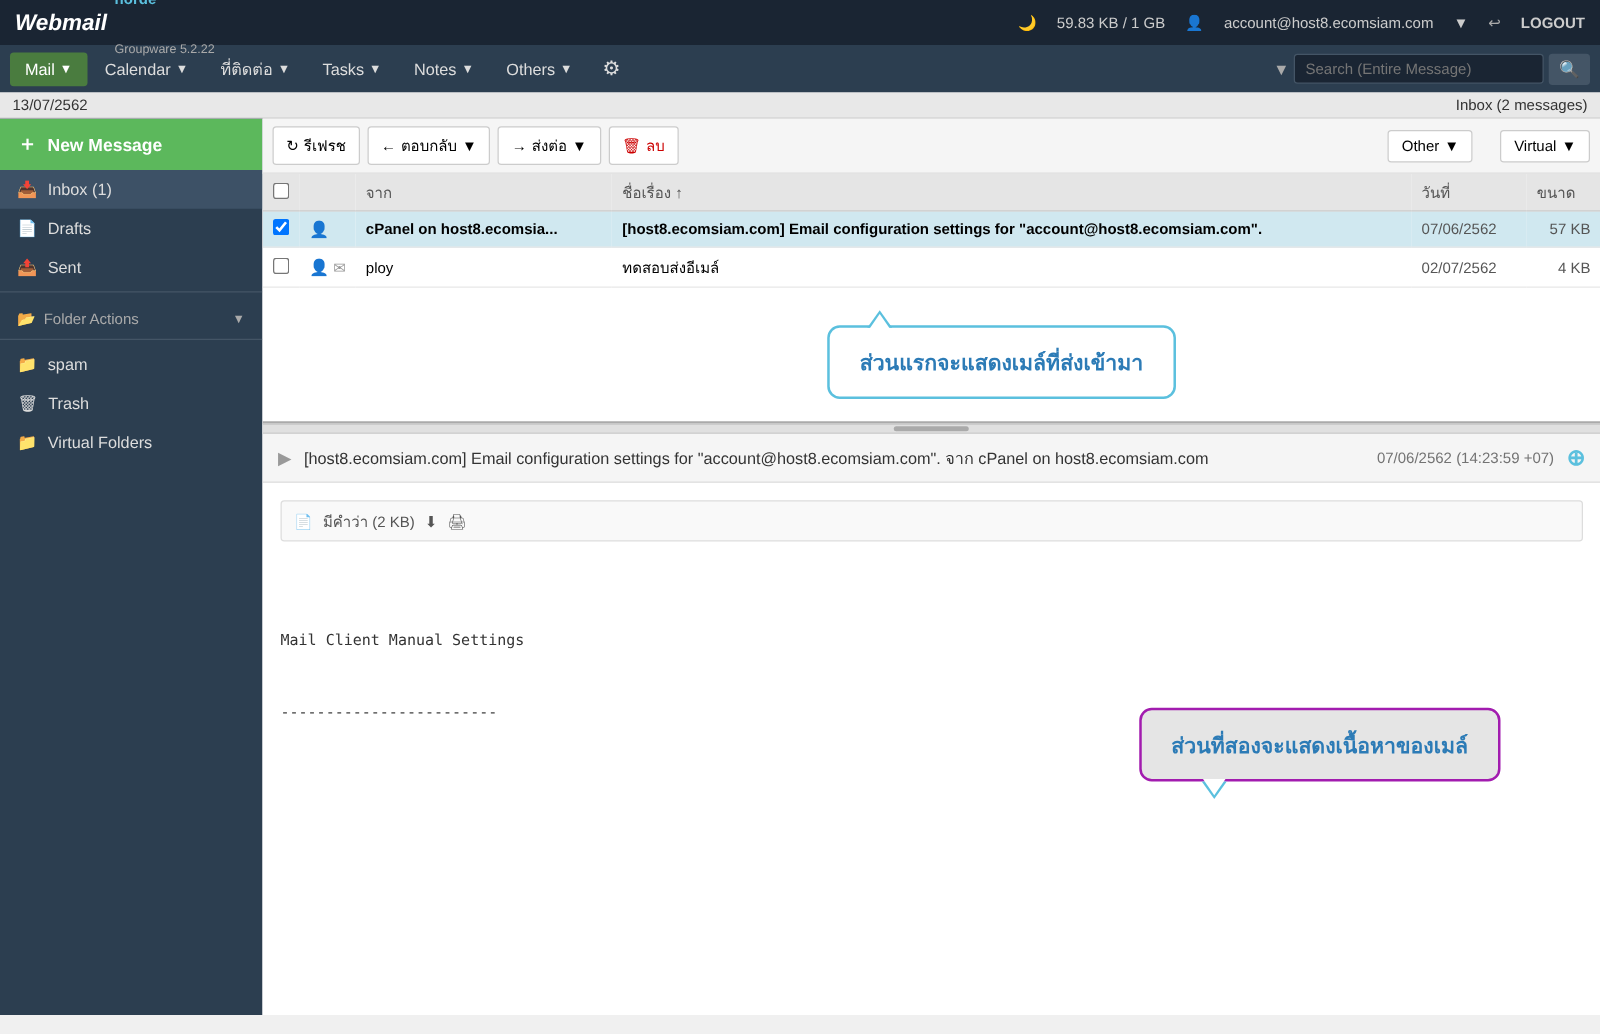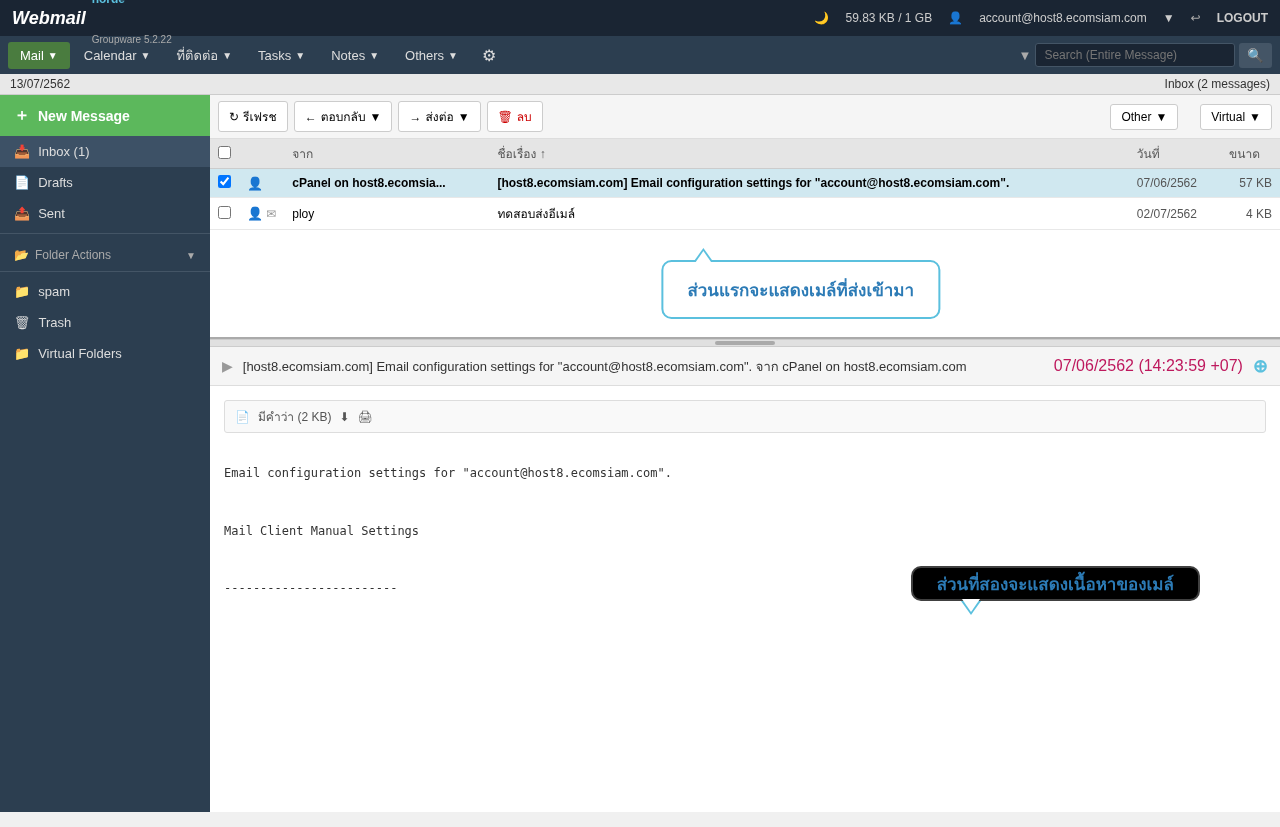--- a/index.html
+++ b/index.html
@@ -265,22 +265,22 @@
       color: #999;
       cursor: pointer;
       font-size: 14px;
     }
     #preview-header .email-subject-preview {
       flex: 1;
       font-size: 13px;
       color: #333;
     }
     #preview-header .email-date-preview {
-      font-size: 16px;
-      color: #be185d;
+      font-size: 12px;
+      color: #737373;
     }
     #preview-header .add-btn {
       color: #5bc0de;
       cursor: pointer;
       font-size: 18px;
       font-weight: bold;
     }
 
     
     #preview-body {
@@ -309,24 +309,24 @@
       white-space: pre-wrap;
     }
 
     .bubble-bottom-wrapper {
       position: absolute;
       top: 180px;
       right: 80px;
       z-index: 10;
     }
     .bubble-bottom {
-      background: #000000;
-      border: 2px solid #404040;
+      background: #e5e5e5;
+      border: 2px solid #a21caf;
       border-radius: 10px;
-      padding: 2px 24px;
+      padding: 14px 24px;
       font-size: 17px;
       color: #2c7bb6;
       font-weight: bold;
     }
     .bubble-bottom::after {
       content: '';
       position: absolute;
       bottom: -14px;
       left: 50px;
       border-left: 10px solid transparent;
@@ -569,21 +569,20 @@
           <span style="cursor:pointer;color:#555;">🖨</span>
         </div>
 
         <div class="bubble-bottom-wrapper">
           <div class="bubble-bottom">
             <span>ส่วนที่สองจะแสดงเนื้อหาของเมล์</span>
           </div>
         </div>
 
         <div class="email-content">
-<span id="line0">Email configuration settings for "account@host8.ecomsiam.com".</span>
 <br>
 <span id="line2">Mail Client Manual Settings</span>
 <br>
 <span id="line3">------------------------</span>
 <br>
 <span id="line4" style="color:#888;"></span>
 <br>
 <br>
 <span id="line6" style="color:#cc0000;"></span>
 <br>

